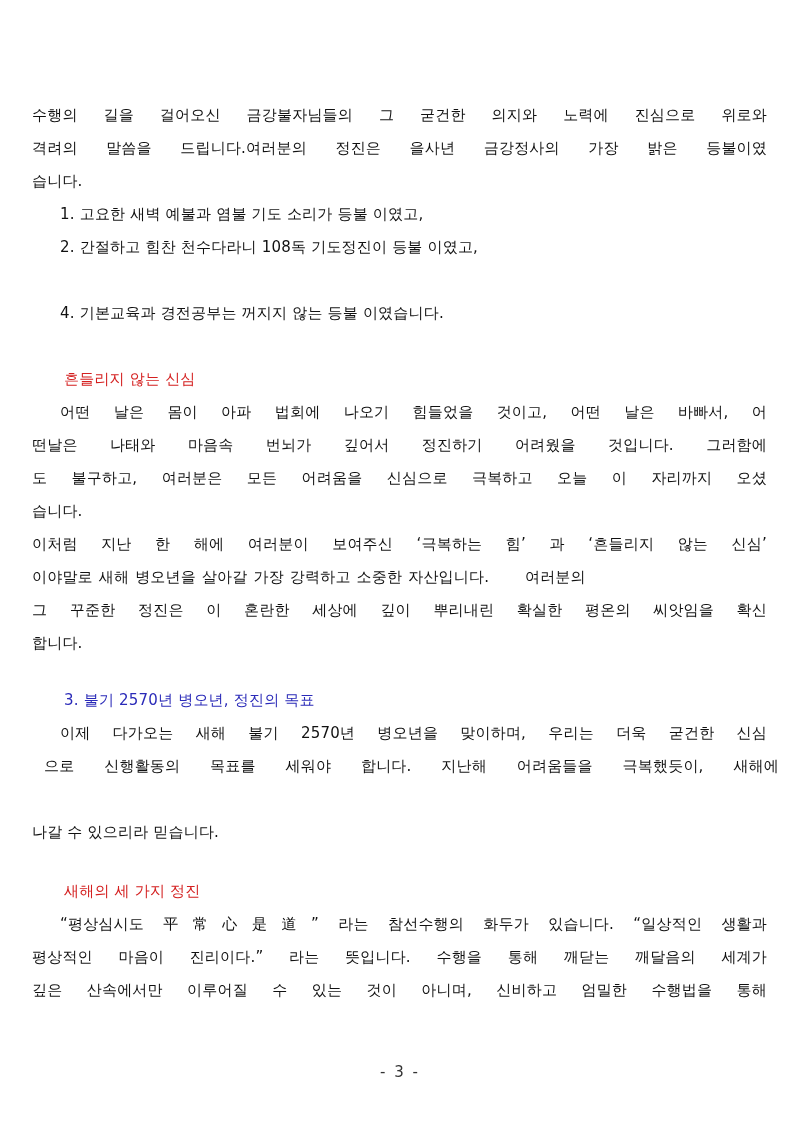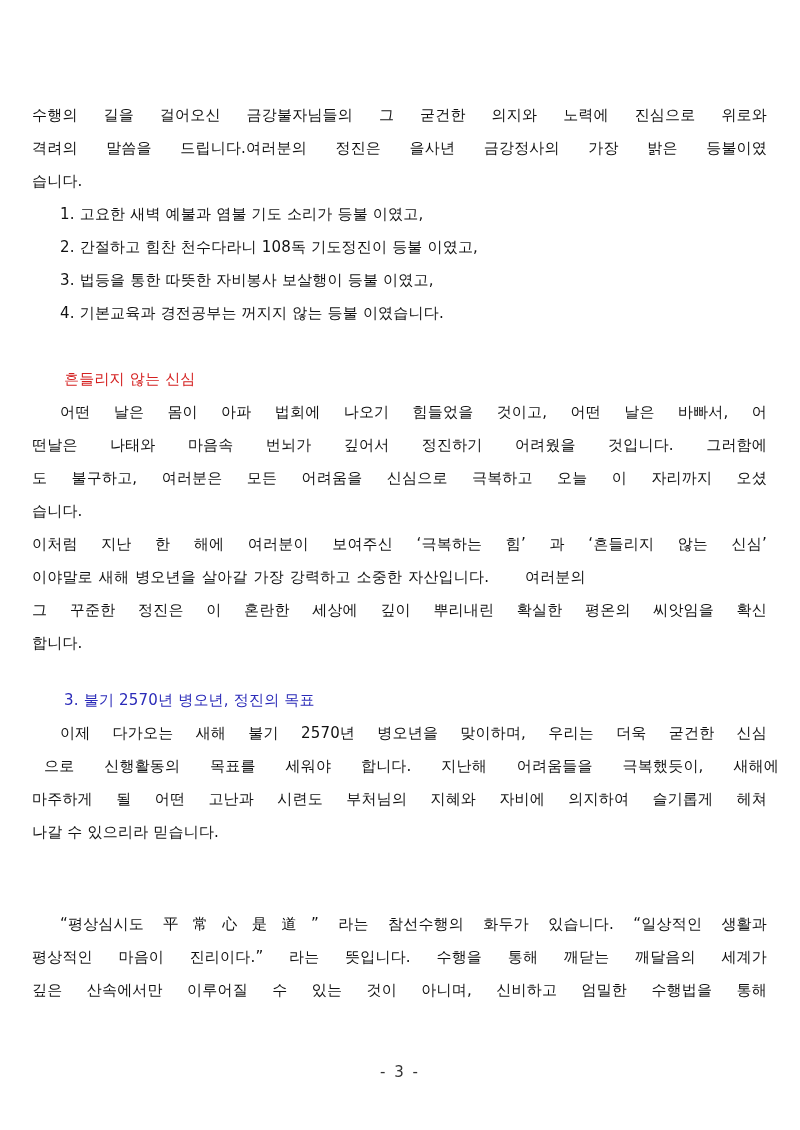--- a/index.html
+++ b/index.html
@@ -60,38 +60,37 @@
 <body>
 
 <div class="page">
 
   <div class="line justify" style="top:104px;">수행의 길을 걸어오신 금강불자님들의 그 굳건한 의지와 노력에 진심으로 위로와</div>
   <div class="line justify" style="top:137px;">격려의 말씀을 드립니다.여러분의 정진은 을사년 금강정사의 가장 밝은 등불이였</div>
   <div class="line" style="top:170px;">습니다.</div>
 
   <div class="line list-item" style="top:203px;">1. 고요한 새벽 예불과 염불 기도 소리가 등불 이였고,</div>
   <div class="line list-item" style="top:236px;">2. 간절하고 힘찬 천수다라니 108독 기도정진이 등불 이였고,</div>
-  <div class="line list-item" style="top:269px;">3. 법등을 통한 따뜻한 자비봉사 보살행이 등불 이였고,</div>
   <div class="line list-item" style="top:302px;">4. 기본교육과 경전공부는 꺼지지 않는 등불 이였습니다.</div>
 
   <div class="line heading-red" style="top:368px;">흔들리지 않는 신심</div>
   <div class="line justify indent1" style="top:401px;">어떤 날은 몸이 아파 법회에 나오기 힘들었을 것이고, 어떤 날은 바빠서, 어</div>
   <div class="line justify" style="top:434px;">떤날은 나태와 마음속 번뇌가 깊어서 정진하기 어려웠을 것입니다. 그러함에</div>
   <div class="line justify" style="top:467px;">도 불구하고, 여러분은 모든 어려움을 신심으로 극복하고 오늘 이 자리까지 오셨</div>
   <div class="line" style="top:500px;">습니다.</div>
 
   <div class="line" style="top:566px; white-space:pre; word-spacing:1px;">이야말로 새해 병오년을 살아갈 가장 강력하고 소중한 자산입니다.      여러분의</div>
   <div class="line justify" style="top:533px;">이처럼 지난 한 해에 여러분이 보여주신 ‘극복하는 힘’ 과 ‘흔들리지 않는 신심’</div>
   <div class="line justify" style="top:599px;">그 꾸준한 정진은 이 혼란한 세상에 깊이 뿌리내린 확실한 평온의 씨앗임을 확신</div>
   <div class="line" style="top:632px;">합니다.</div>
 
   <div class="line heading-blue" style="top:689px;">3. 불기 2570년 병오년, 정진의 목표</div>
   <div class="line justify indent1" style="top:722px;">이제 다가오는 새해 불기 2570년 병오년을 맞이하며, 우리는 더욱 굳건한 신심</div>
   <div class="line justify" style="top:755px;margin-left:12px;">으로 신행활동의 목표를 세워야 합니다. 지난해 어려움들을 극복했듯이, 새해에</div>
-  <div class="line justify" style="top:788px;">마주하게 될 어떤 고난과 시련도 부처님의 지혜와 자비에 의지하여 슬기롭게 헤쳐</div>
   <div class="line" style="top:821px;">나갈 수 있으리라 믿습니다.</div>
 
+  <div class="line heading-red" style="top:880px;">새해의 세 가지 정진</div>
   <div class="line justify indent1" style="top:913px;">“평상심시도 平常心是道” 라는 참선수행의 화두가 있습니다. “일상적인 생활과</div>
   <div class="line justify" style="top:946px;">평상적인 마음이 진리이다.” 라는 뜻입니다. 수행을 통해 깨닫는 깨달음의 세계가</div>
   <div class="line justify" style="top:979px;">깊은 산속에서만 이루어질 수 있는 것이 아니며, 신비하고 엄밀한 수행법을 통해</div>
 
   <div class="page-number">- 3 -</div>
 </div>
 
 </body></html>

